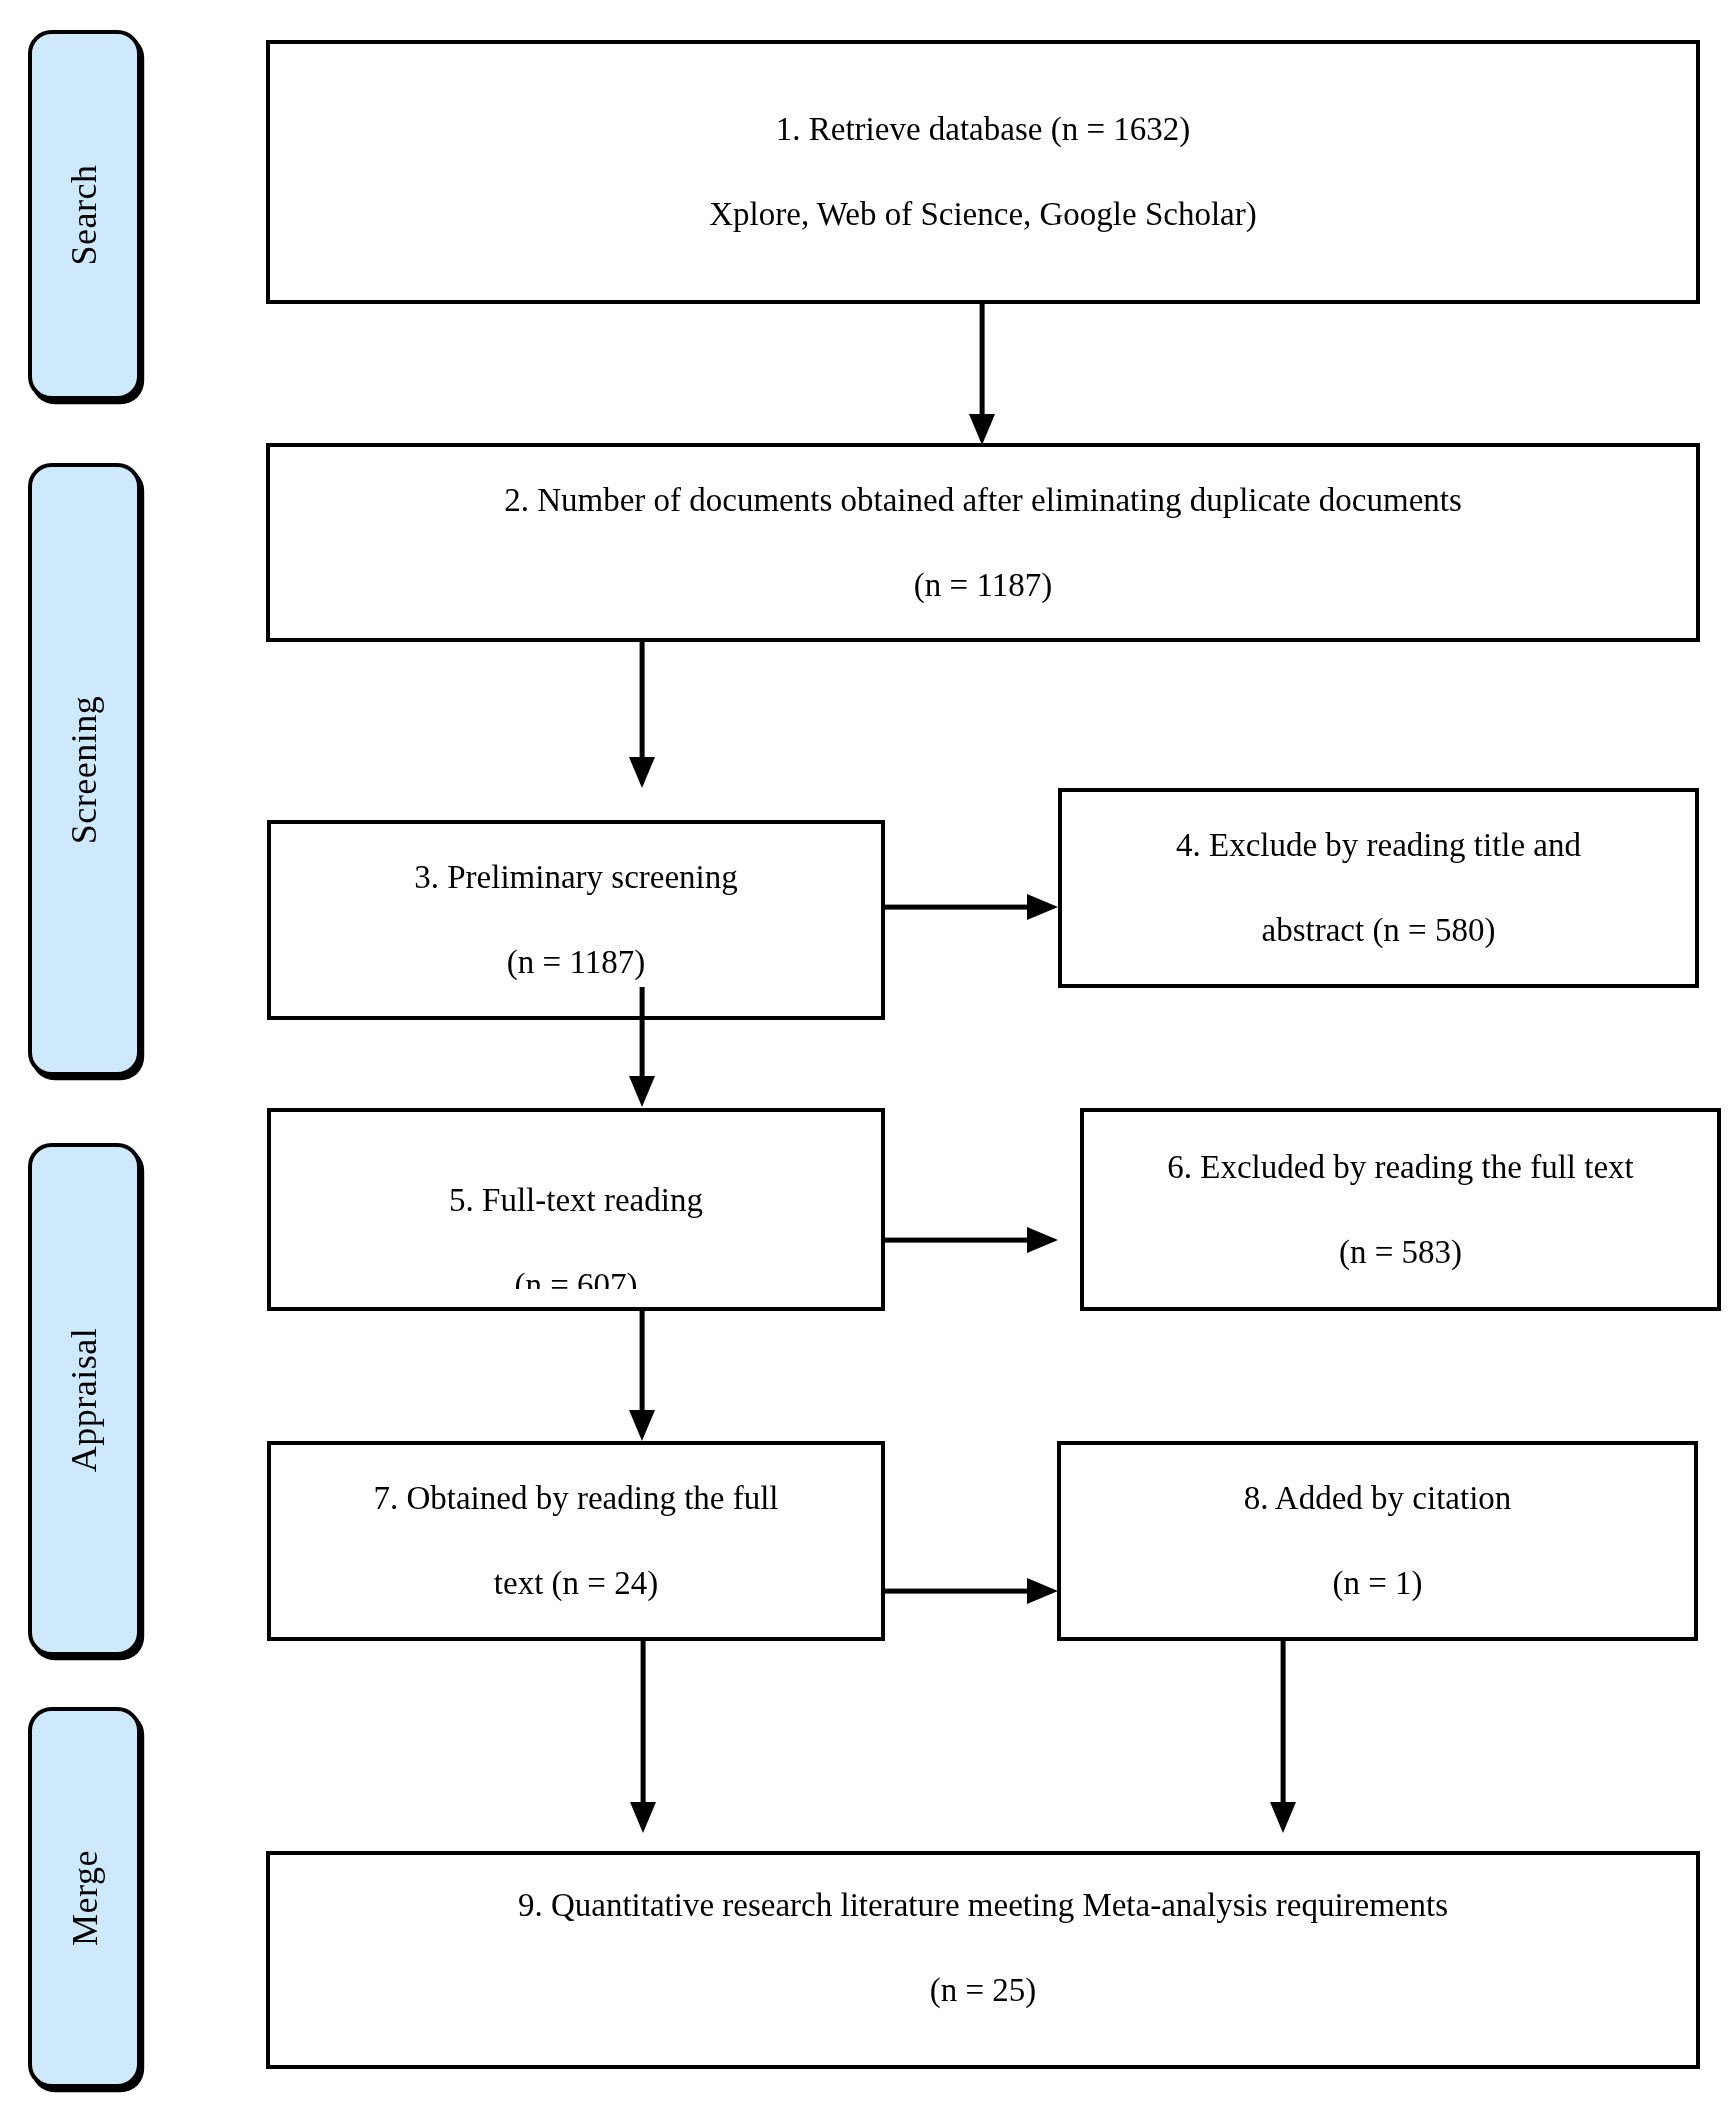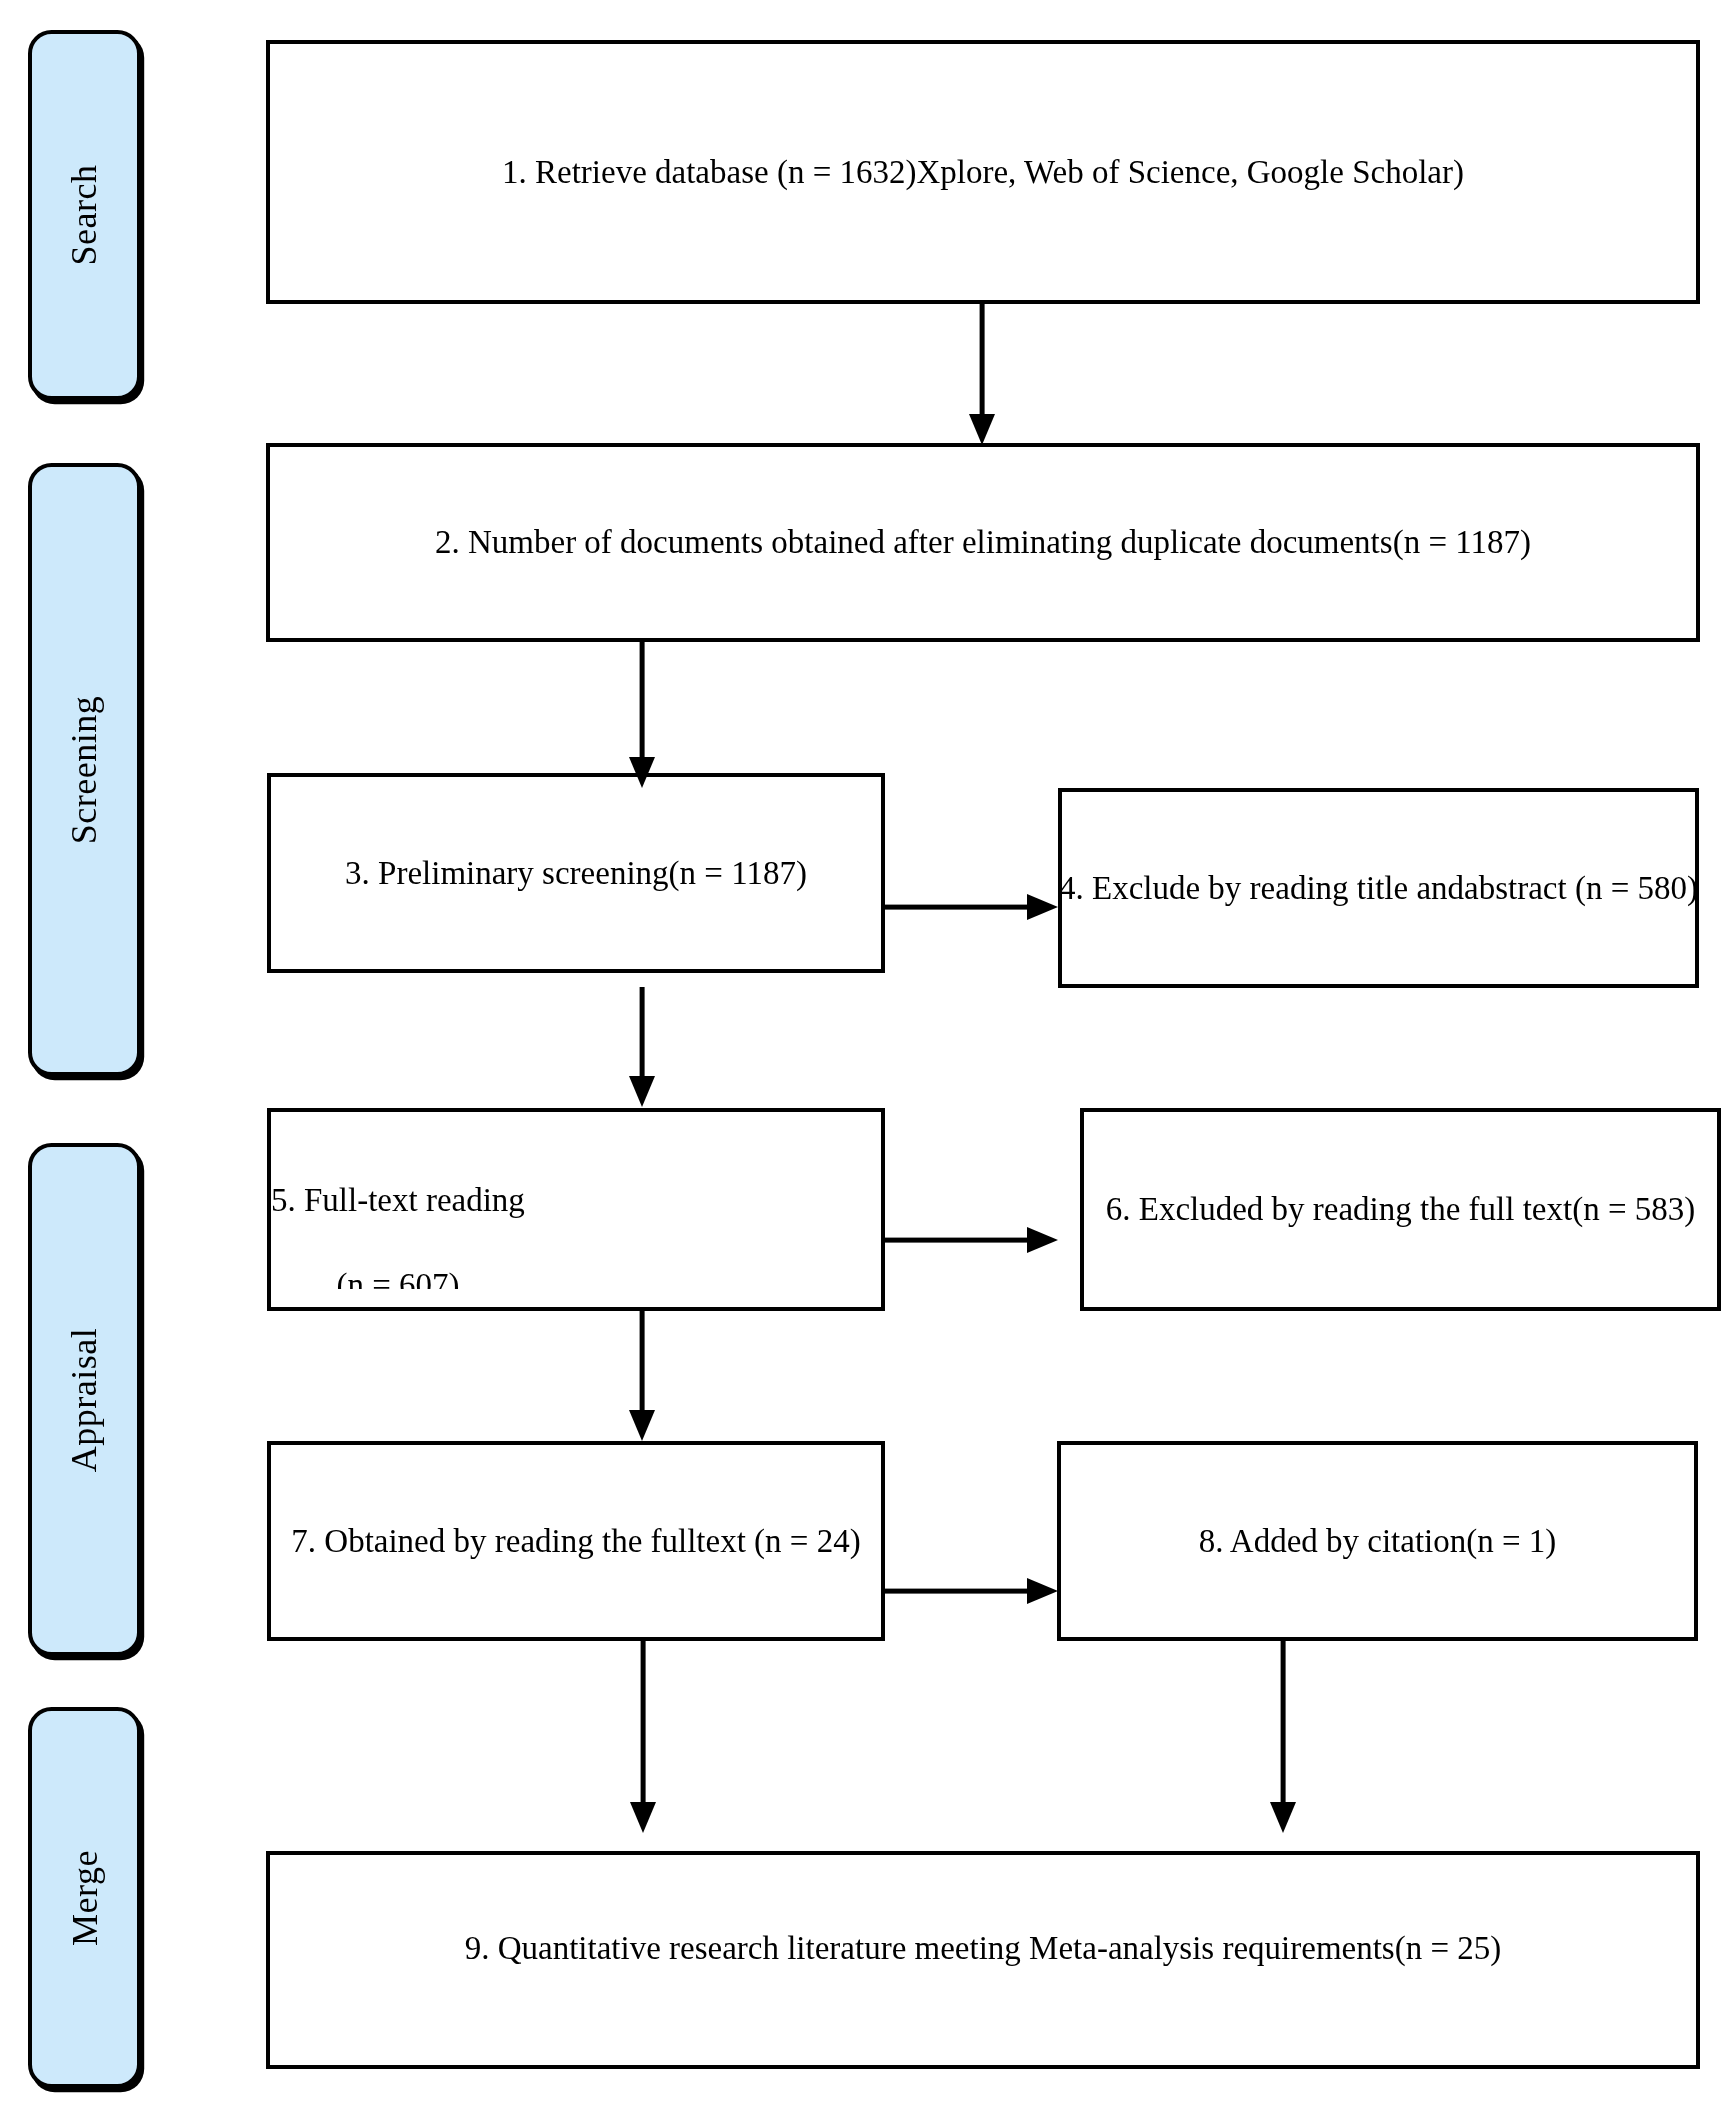--- a/index.html
+++ b/index.html
@@ -41,32 +41,32 @@
   #stage-appraisal { top: 1143px; height: 513px; }
   #stage-merge     { top: 1707px; height: 381px; }
 
   
   .fbox {
     position: absolute;
     box-sizing: border-box;
     border: 4.8px solid #000;
     background: #fff;
     display: flex;
-    flex-direction: row;
+    flex-direction: column;
     align-items: center;
     justify-content: center;
     text-align: center;
     font-size: 33px;
     line-height: 85px;
   }
   .fbox .line { white-space: nowrap; }
 
   #box1 { left: 266px;  top: 40px;   width: 1434px; height: 264px; }
   #box2 { left: 266px;  top: 443px;  width: 1434px; height: 199px; }
-  #box3 { left: 267px;  top: 773px; width: 618px; height: 200px; }
+  #box3 { left: 267px;  top: 820px; width: 618px; height: 200px; }
   #box4 { left: 1058px; top: 788px; width: 641px; height: 200px; }
   #box5 { left: 267px;  top: 1108px; width: 618px; height: 203px;
           justify-content: flex-start; align-items: stretch; }
   #box6 { left: 1080px; top: 1108px; width: 641px; height: 203px; }
   #box7 { left: 267px;  top: 1441px; width: 618px; height: 200px; text-align: center; }
   #box8 { left: 1057px; top: 1441px; width: 641px; height: 200px; }
   #box9 { left: 266px;  top: 1851px; width: 1434px; height: 218px;
           padding-bottom: 24px; }
 
   

